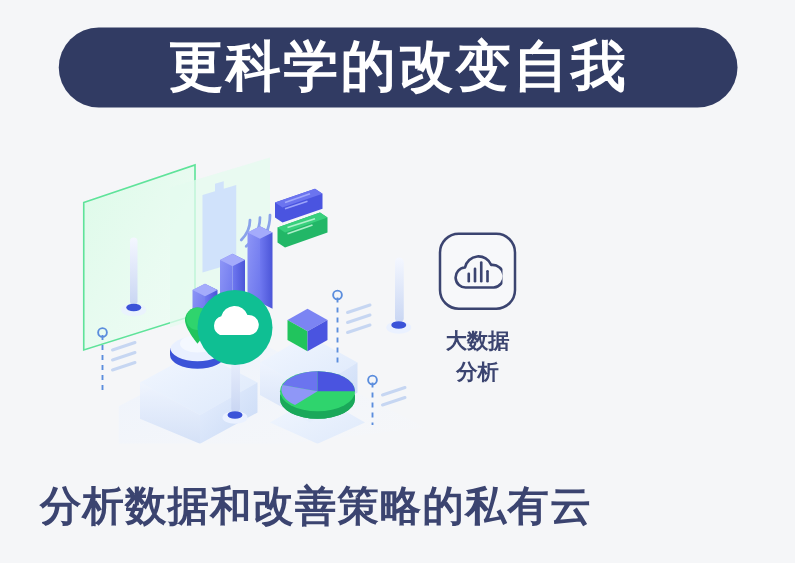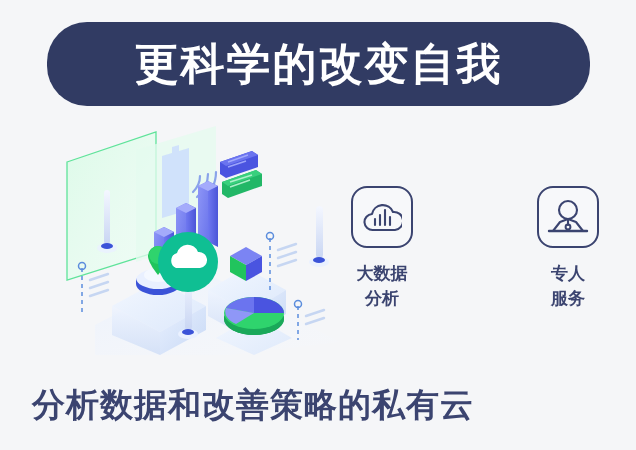--- a/index.html
+++ b/index.html
@@ -14,21 +14,21 @@
     position:relative;
     width:636px;height:450px;
     background:#f5f6f8;
     overflow:hidden;
   }
 
   
   .header-pill{
     position:absolute;
     left:47px;top:22px;
-    width:543px;height:84px;
+    width:543px;height:64px;
     background:#313b63;
     border-radius:40px;
     display:flex;align-items:center;justify-content:center;
     box-sizing:border-box;
   }
   .header-title{
     color:#ffffff;
     font-size:44px;
     font-weight:bold;
     letter-spacing:2px;
@@ -295,33 +295,18 @@
           </g>
         </svg>
       </div>
       <div class="feature-label">
         <span>大数据</span><br>
         <span>分析</span>
       </div>
     </div>
 
 
-    <div class="feature">
-      <div class="feature-icon-box">
-        <svg width="42" height="38" viewBox="0 0 42 38">
-          <circle cx="21" cy="12" r="9" fill="none" stroke="#3b4470" stroke-width="2.1"></circle>
-          <path d="M21,21 L13,24 L6,33 M21,21 L29,24 L36,33" fill="none" stroke="#3b4470" stroke-width="2.1" stroke-linecap="round" stroke-linejoin="round"></path>
-          <path d="M21,21 L21,27" fill="none" stroke="#3b4470" stroke-width="2.1" stroke-linecap="round"></path>
-          <circle cx="21" cy="29" r="2.4" fill="none" stroke="#3b4470" stroke-width="2"></circle>
-          <line x1="2" y1="33" x2="40" y2="33" stroke="#3b4470" stroke-width="2.4" stroke-linecap="round"></line>
-        </svg>
-      </div>
-      <div class="feature-label">
-        <span>专人</span><br>
-        <span>服务</span>
-      </div>
-    </div>
 
   </div>
 
   <div class="tagline">分析数据和改善策略的私有云</div>
 
 </div>
 
 </body></html>

